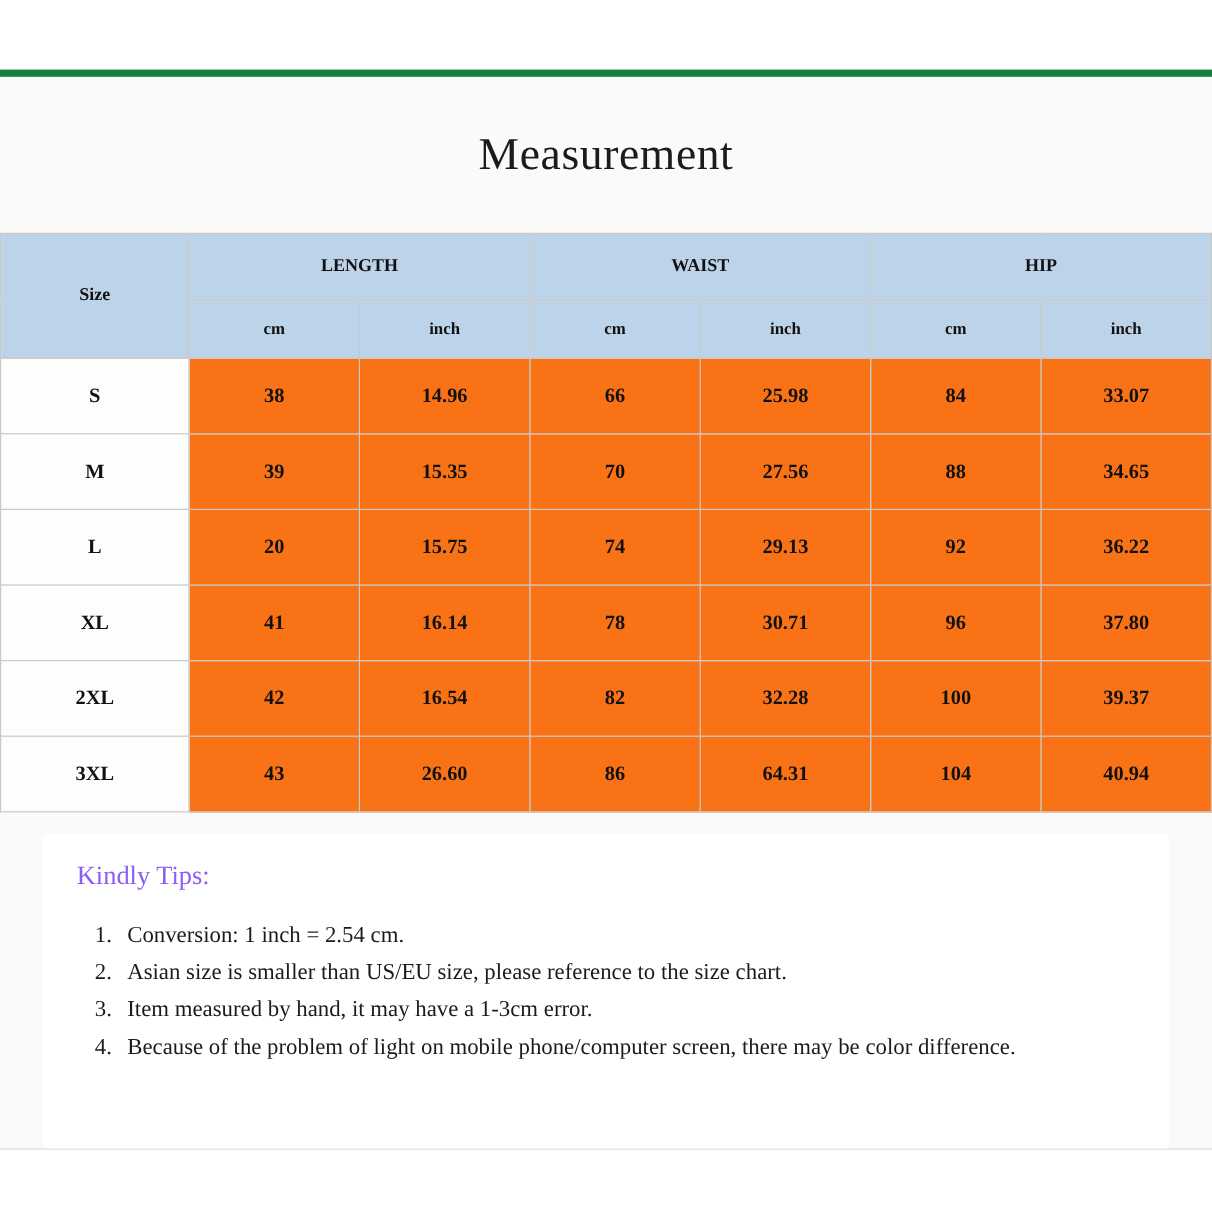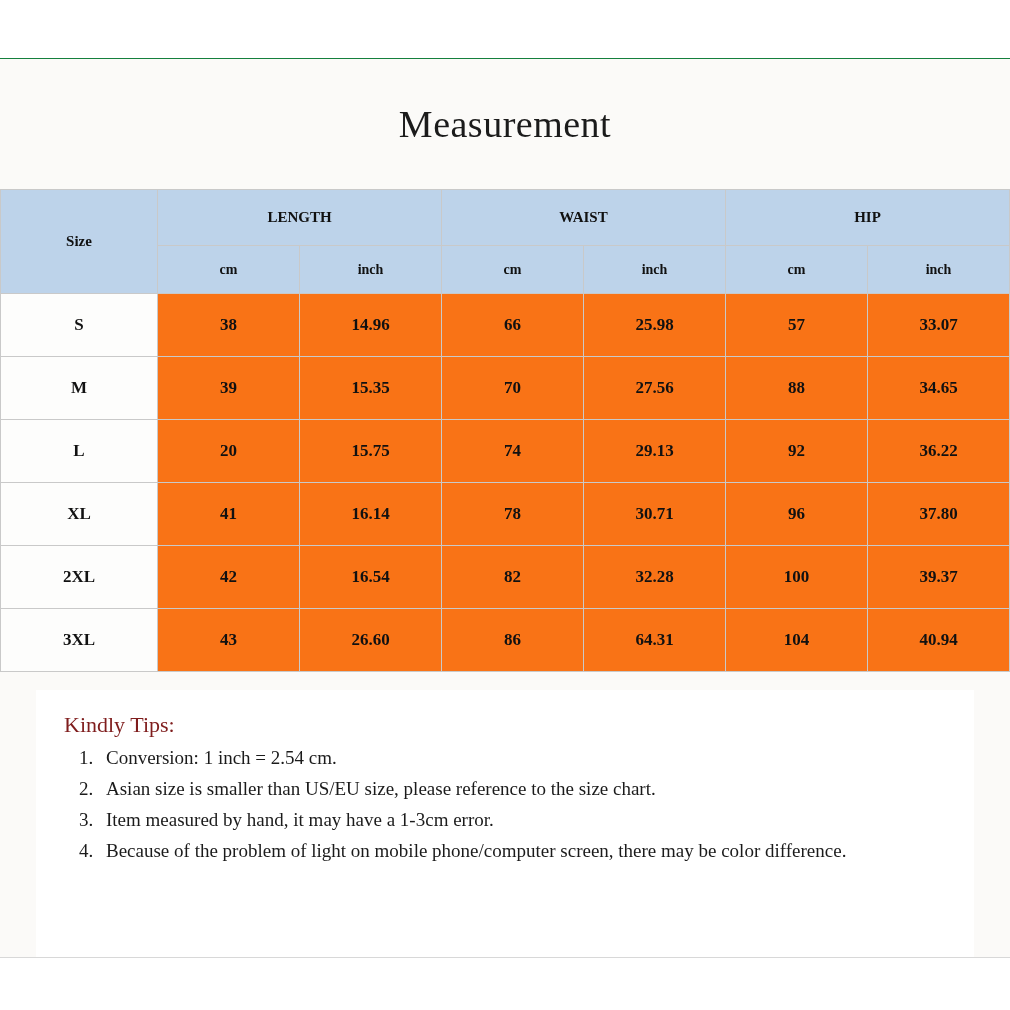--- a/index.html
+++ b/index.html
@@ -17,21 +17,21 @@
     height: 1010px;
     background: #ffffff;
   }
   .card {
     position: absolute;
     left: 0;
     top: 58px;
     width: 1010px;
     height: 900px;
     background: #fbfaf8;
-    border-top: 1px solid #15803d;
+    border-top: 6px solid #15803d;
     border-bottom: 1px solid #d8d8d8;
     display: flex;
     flex-direction: column;
   }
   .title-area {
     height: 130px;
     display: flex;
     align-items: center;
     justify-content: center;
   }
@@ -79,22 +79,22 @@
   .col-num { width: 142px; }
 
   .tips {
     margin: 18px 36px 0 36px;
     background: #ffffff;
     padding: 22px 28px 26px 28px;
     flex: 1;
   }
   .tips-title {
     font-size: 22px;
-    color: #7f1d1d;
-    margin-bottom: 6px;
+    color: #8b5cf6;
+    margin-bottom: 23px;
   }
   ol.tips-list {
     margin: 0;
     padding-left: 34px;
     font-size: 19px;
     color: #1b1b1b;
     line-height: 1.52;
   }
   ol.tips-list li {
     padding-left: 8px;
@@ -137,21 +137,21 @@
           <th class="sub-cell">inch</th>
         </tr>
       </thead>
       <tbody>
         <tr>
           <td class="row-label body-cell">S</td>
           <td class="body-cell">38</td>
           <td class="body-cell">14.96</td>
           <td class="body-cell">66</td>
           <td class="body-cell">25.98</td>
-          <td class="body-cell">57</td>
+          <td class="body-cell">84</td>
           <td class="body-cell">33.07</td>
         </tr>
         <tr>
           <td class="row-label body-cell">M</td>
           <td class="body-cell">39</td>
           <td class="body-cell">15.35</td>
           <td class="body-cell">70</td>
           <td class="body-cell">27.56</td>
           <td class="body-cell">88</td>
           <td class="body-cell">34.65</td>

